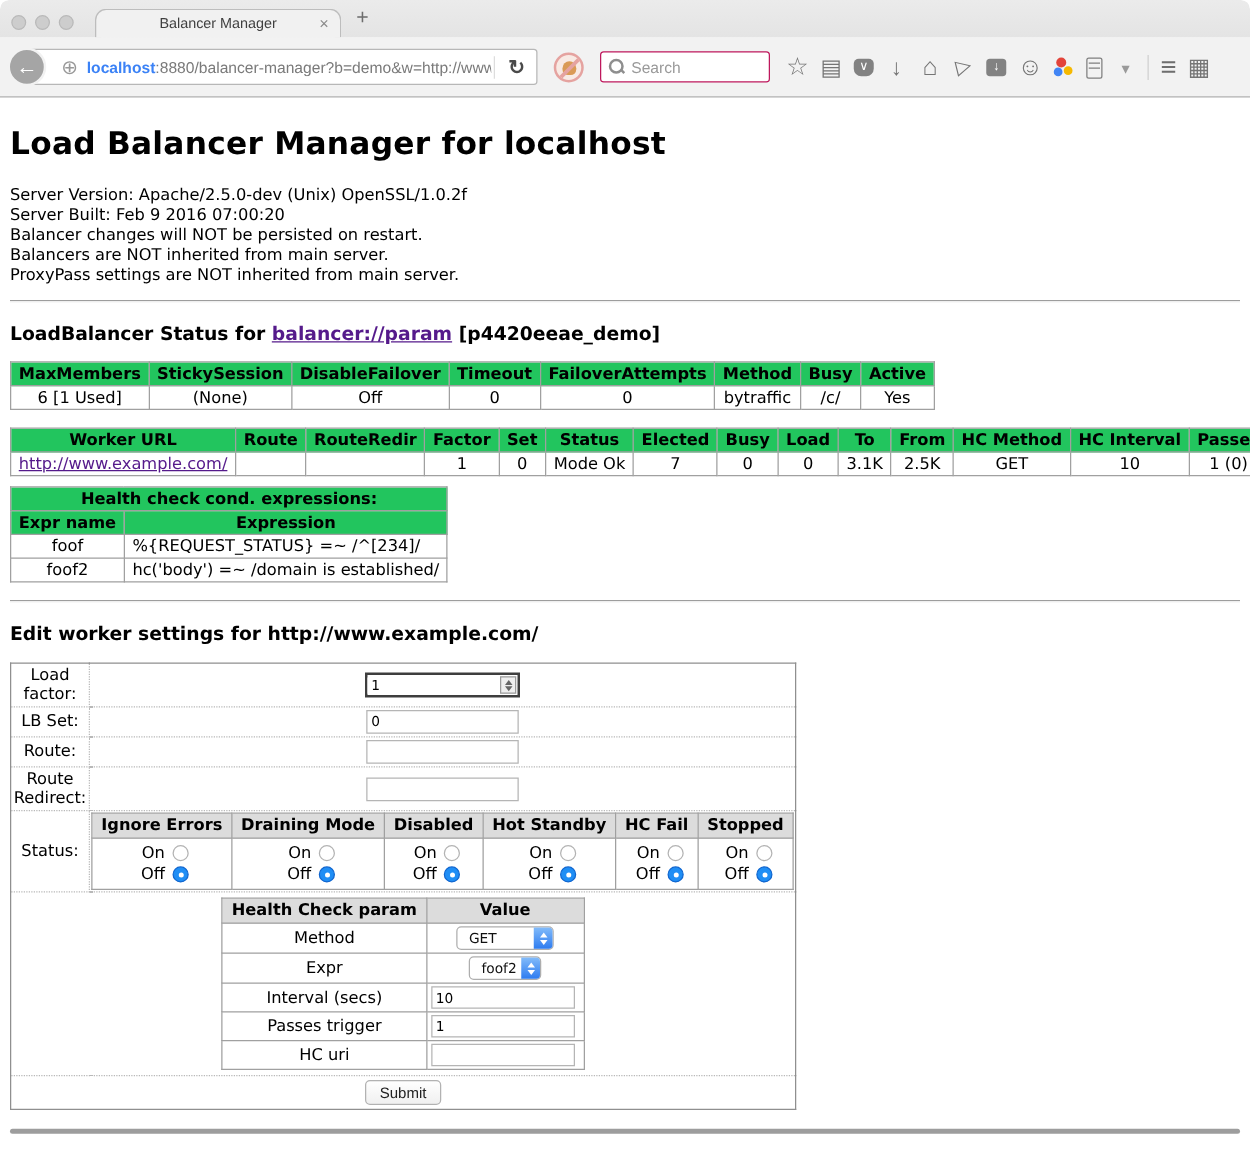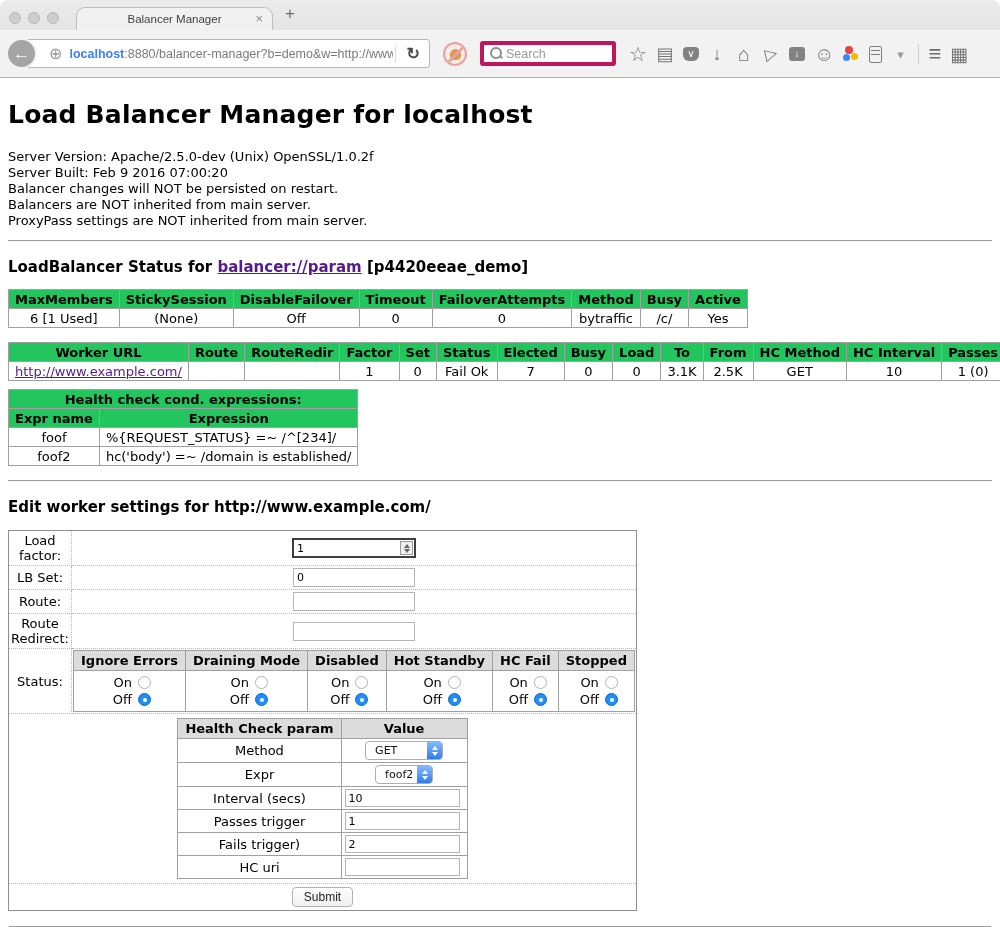--- a/index.html
+++ b/index.html
@@ -20,21 +20,21 @@
   .url-field { position:absolute; left:22px; top:9px; width:408px; height:29px; background:#fff; border:1px solid #b7b7b7; border-radius:3px; display:flex; align-items:center; padding-left:26px; z-index:1; }
   .globe { font-size:16px; color:#999; margin-right:7px; }
   .url-text { font-size:12.5px; white-space:nowrap; overflow:hidden; flex:1; }
   .url-host { color:#3b82f6;font-weight:bold; }
   .url-rest { color:#7a7a7a; }
   .url-sep { width:1px; height:18px; background:#ddd; margin:0 2px; }
   .reload { font-size:16px; color:#4a4a4a; padding:0 9px; font-weight:bold; }
   .blocked { position:absolute; left:443px; top:12px; width:24px; height:24px; border-radius:50%; border:2px solid #e5a3a0; background:#f8eae4; overflow:hidden; }
   .blocked .bar { position:absolute; left:-2px; top:9px; width:26px; height:3px; background:#e5a3a0; transform:rotate(-45deg); }
   .blocked .hand { position:absolute; left:5px; top:5px; width:11px; height:11px; border-radius:50% 50% 40% 40%; background:#da9a55; }
-  .search-field { position:absolute; left:480px; top:11px; width:136px; height:25px; background:#fff; border:4px solid #be185d; border-radius:3px; display:flex; align-items:center; padding:0 6px; }
+  .search-field { position:absolute; left:480px; top:11px; width:136px; height:25px; background:#fff; border:1px solid #be185d; border-radius:3px; display:flex; align-items:center; padding:0 6px; }
   .mag { position:relative; width:13px; height:13px; margin-right:5px; }
   .mag::before { content:''; position:absolute; left:0; top:0; width:8px; height:8px; border:2px solid #8e8e8e; border-radius:50%; }
   .mag::after { content:''; position:absolute; left:9px; top:9px; width:4px; height:2px; background:#8e8e8e; transform:rotate(45deg); }
   .search-input { border:none; outline:none; width:100px; font-size:12.5px; color:#333; background:transparent; font-family:"Liberation Sans", sans-serif; }
   .search-input::placeholder { color:#9a9a9a; }
   .tools { position:absolute; left:629px; top:9px; height:30px; display:flex; align-items:center; gap:9px; color:#757575; }
   .ticon { font-size:18px; line-height:1; text-align:center; min-width:18px; }
   .ticon.small { font-size:13px; }
   .boxicon { width:16px; height:14px; border-radius:3px; background:#828282; color:#fff; font-size:10px; line-height:14px; text-align:center; }
   .send-tri { display:inline-block; transform:rotate(-14deg); font-size:16px; }
@@ -219,21 +219,21 @@
         <th>HC Interval</th>
         <th>Passes</th>
 
       </tr>
       <tr>
         <td class="left"><a href="#" class="plink">http://www.example.com/</a></td>
         <td></td>
         <td></td>
         <td>1</td>
         <td>0</td>
-        <td>Fail Ok</td>
+        <td>Mode Ok</td>
         <td>7</td>
         <td>0</td>
         <td>0</td>
         <td>3.1K</td>
         <td>2.5K</td>
         <td>GET</td>
         <td>10</td>
         <td>1 (0)</td>
 
       </tr>
@@ -397,24 +397,20 @@
             </tr>
             <tr>
               <td class="hlabel">Interval (secs)</td>
               <td class="hval"><input class="hinput" value="10" style=""></td>
             </tr>
             <tr>
               <td class="hlabel">Passes trigger</td>
               <td class="hval"><input class="hinput" value="1" style=""></td>
             </tr>
             <tr>
-              <td class="hlabel">Fails trigger)</td>
-              <td class="hval"><input class="hinput" value="2" style=""></td>
-            </tr>
-            <tr>
               <td class="hlabel">HC uri</td>
               <td class="hval"><input class="hinput" value="" style=""></td>
             </tr>
           </tbody></table>
         </td>
       </tr>
       <tr>
         <td colspan="2" class="centerrow" style="padding:3px;">
           <button class="submit">Submit</button>
         </td>

